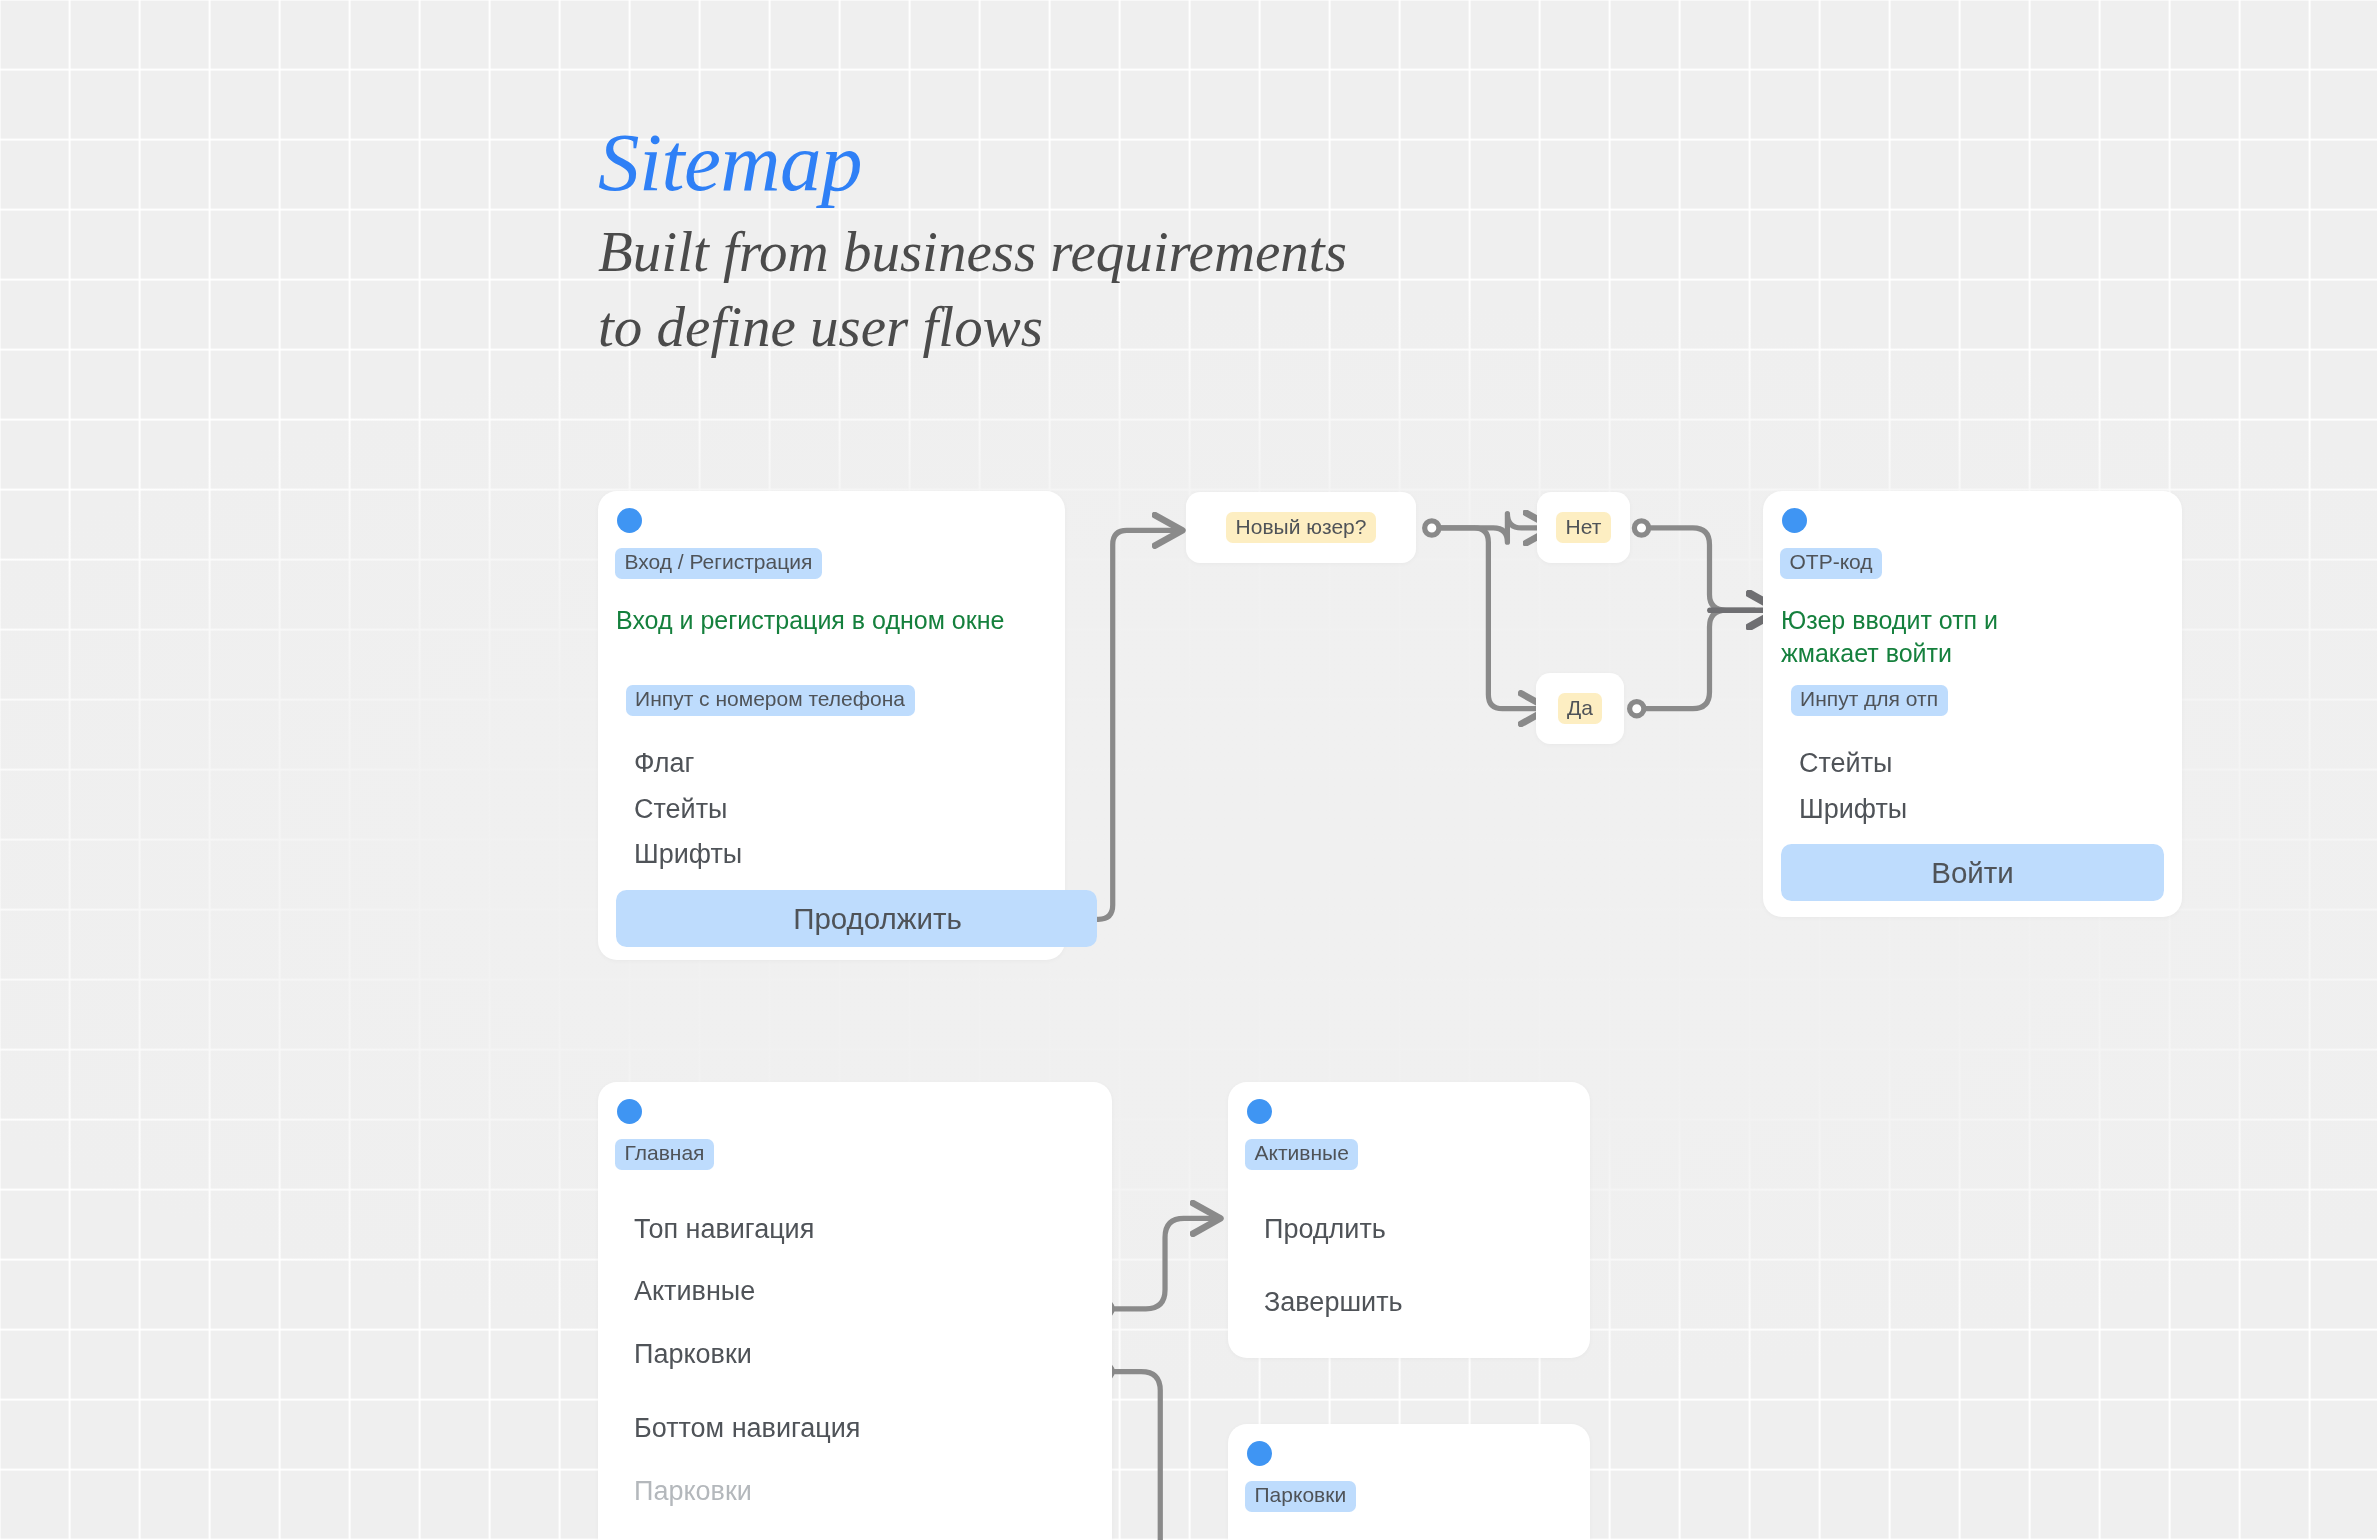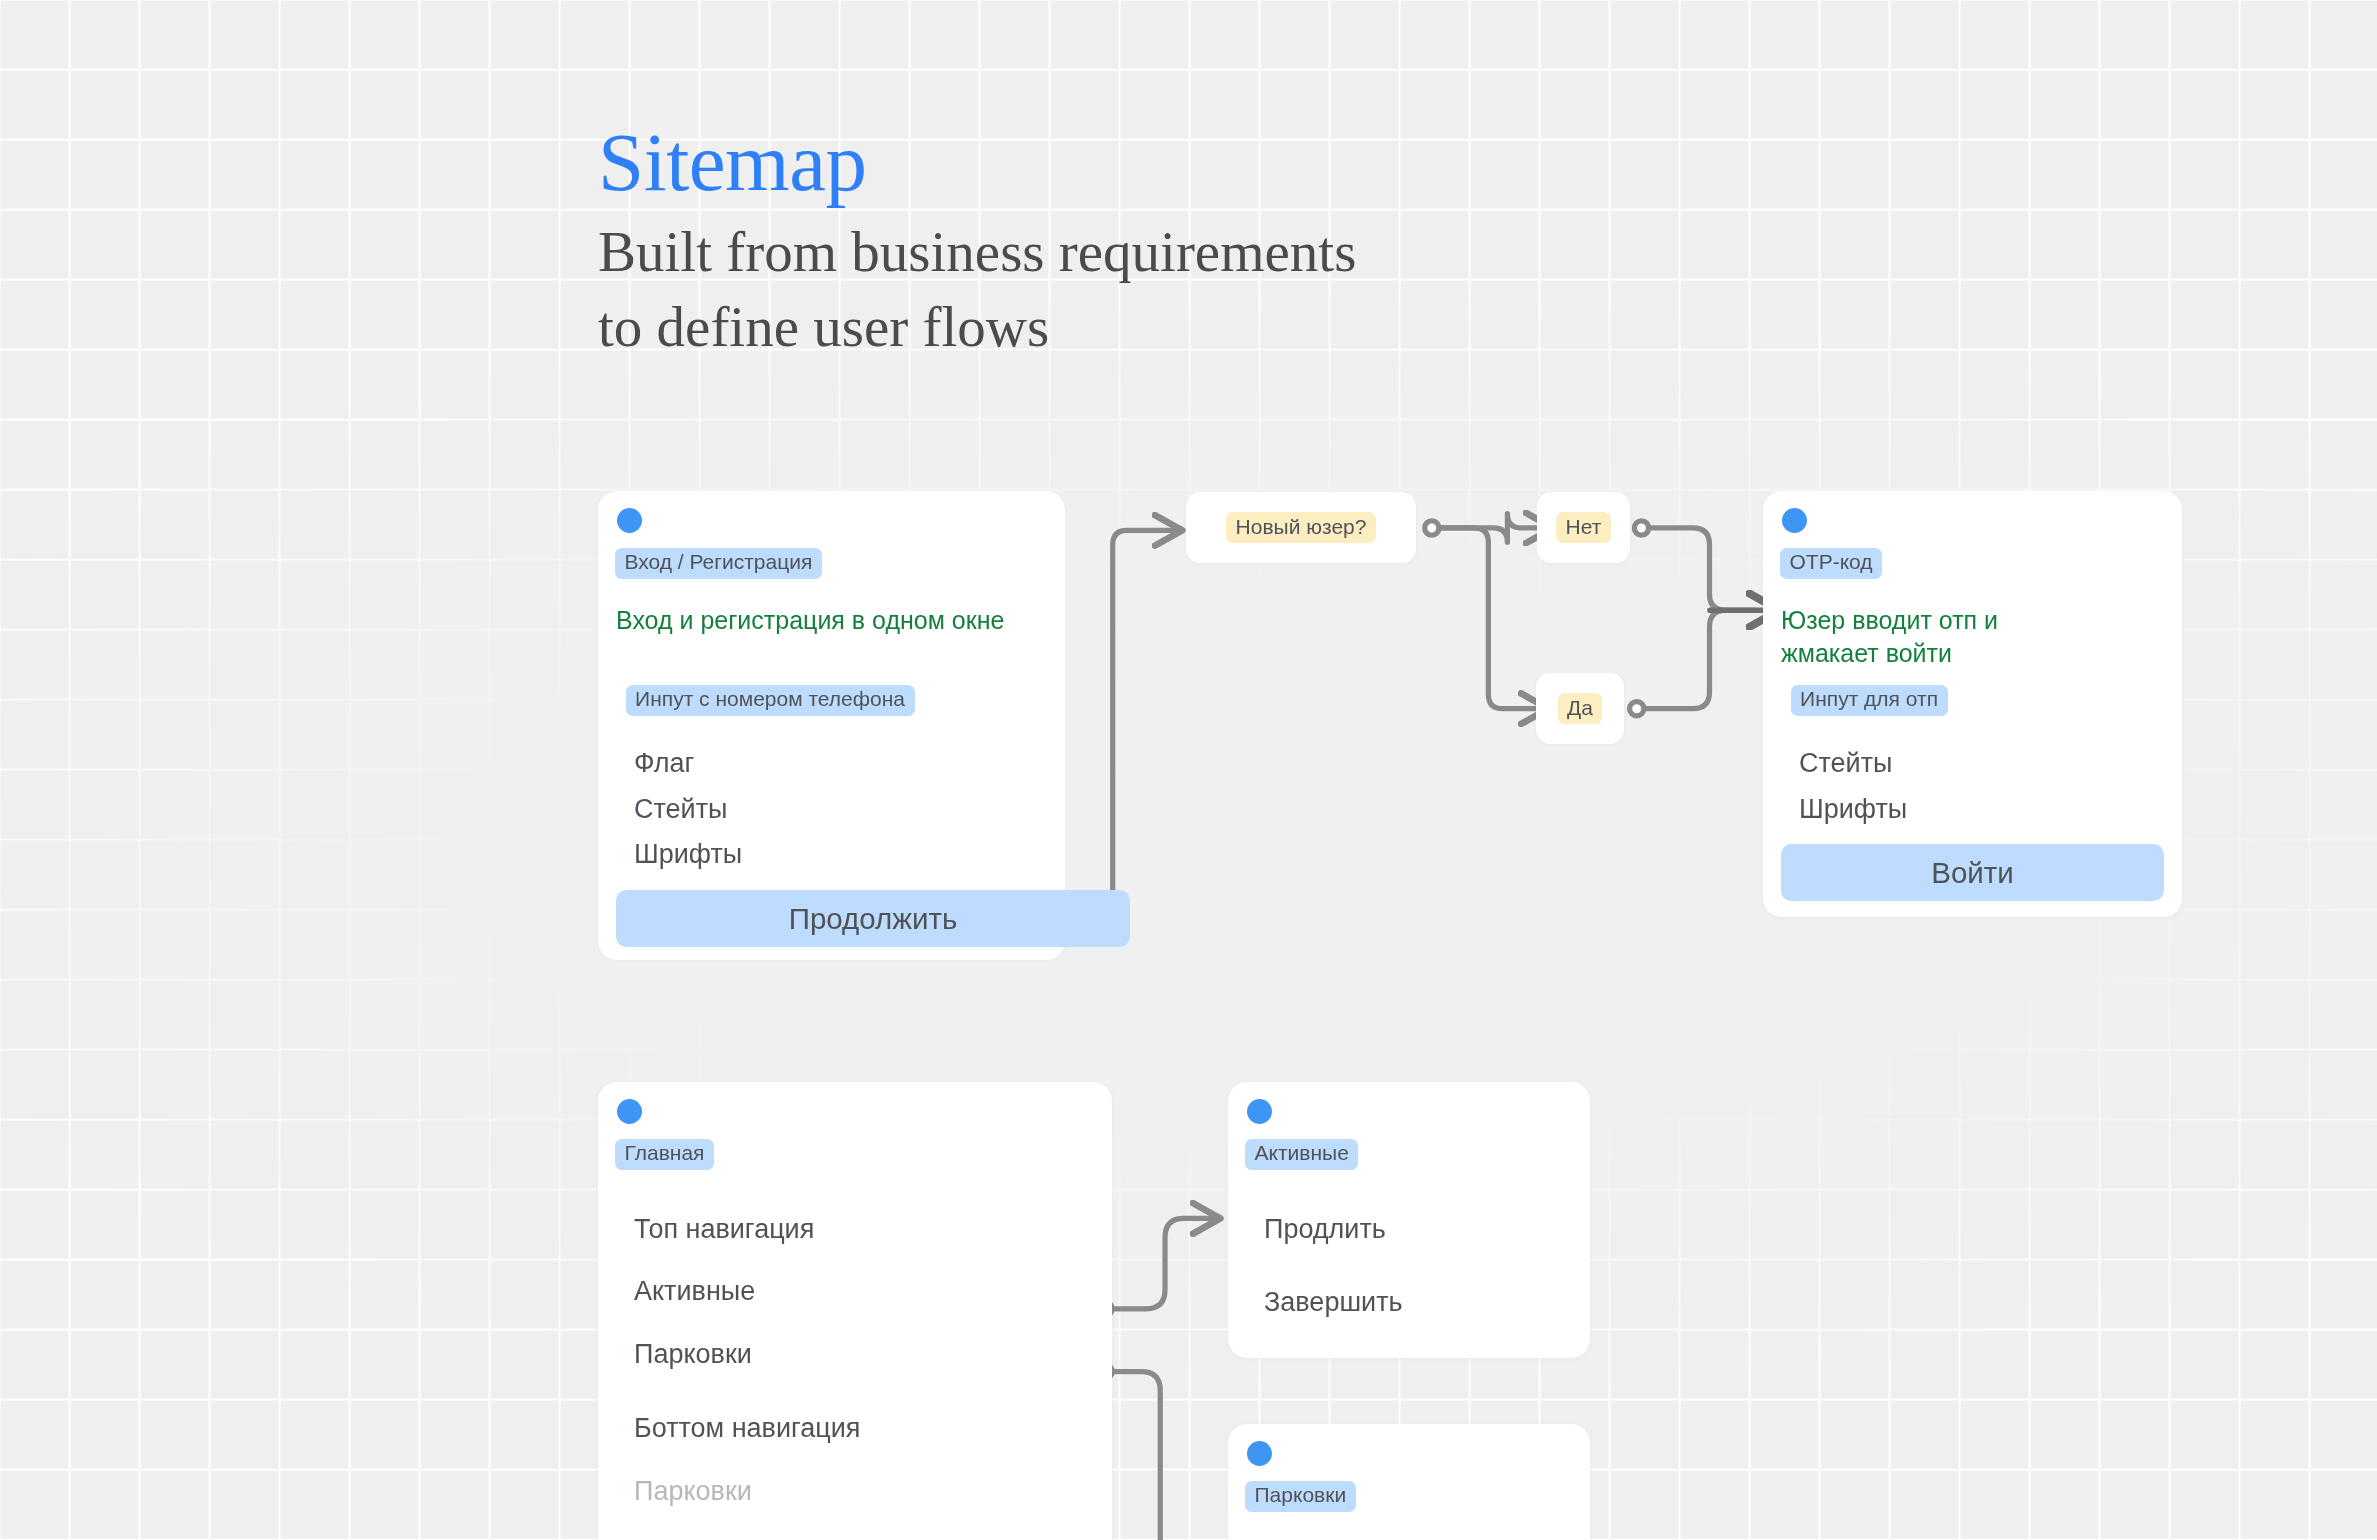--- a/index.html
+++ b/index.html
@@ -17,21 +17,21 @@
       linear-gradient(to bottom, rgba(255,255,255,.95) 0 2.4px, transparent 2.4px);
     background-size:70px 70px;
     background-position:-1.4px -1.4px;
   }
   #grid-fade{
     position:absolute;inset:0;
     background:
       radial-gradient(ellipse 72% 46% at 47% 55%, rgba(240,240,240,1) 0%, rgba(240,240,240,.92) 42%, rgba(240,240,240,0) 78%);
   }
   
-  #header{position:absolute;left:598px;top:121px;}
+  #header{position:absolute;left:598px;top:121px;font-style:italic;}
   #sm-title{
     font-family:"Liberation Serif", serif;
     font-size:83px;line-height:1.0;color:#2f80f6;letter-spacing:-0.5px;
     font-weight:400;
   }
   #sm-sub{
     font-family:"Liberation Serif", serif;
     font-size:57px;line-height:1.32;color:#4b4b4b;margin-top:10px;font-weight:400;
     white-space:pre-line;
   }
@@ -131,21 +131,21 @@
     <div class="body-text" style="position:absolute;left:18px;top:113px;width:418px;">Вход и регистрация в одном окне</div>
 
     <div style="position:absolute;left:27.6px;top:194px;">
       <span class="chip">Инпут с номером телефона</span>
     </div>
 
     <div class="row" style="position:absolute;left:36px;top:259px;">Флаг</div>
     <div class="row" style="position:absolute;left:36px;top:305px;">Стейты</div>
     <div class="row" style="position:absolute;left:36px;top:350px;">Шрифты</div>
 
-    <div class="btn" style="position:absolute;left:18px;top:399px;width:514px;">Продолжить</div>
+    <div class="btn" style="position:absolute;left:18px;top:399px;width:439px;padding-left:42px;">Продолжить</div>
   </div>
 
   <div class="node" style="left:1186px;top:492px;width:230px;height:71px;">
     <span class="chip chip-y">Новый юзер?</span>
   </div>
 
   <div class="node" style="left:1537px;top:492px;width:93px;height:71px;">
     <span class="chip chip-y">Нет</span>
   </div>
 

